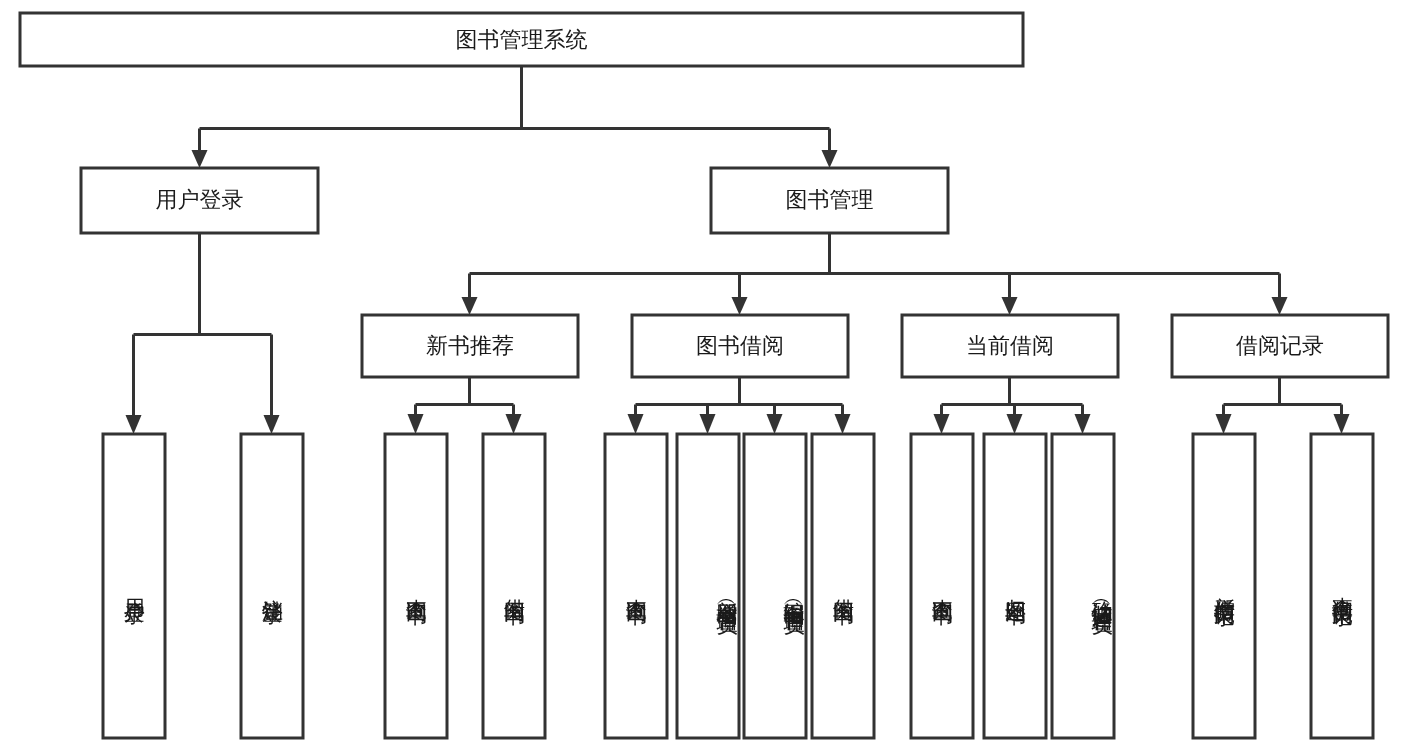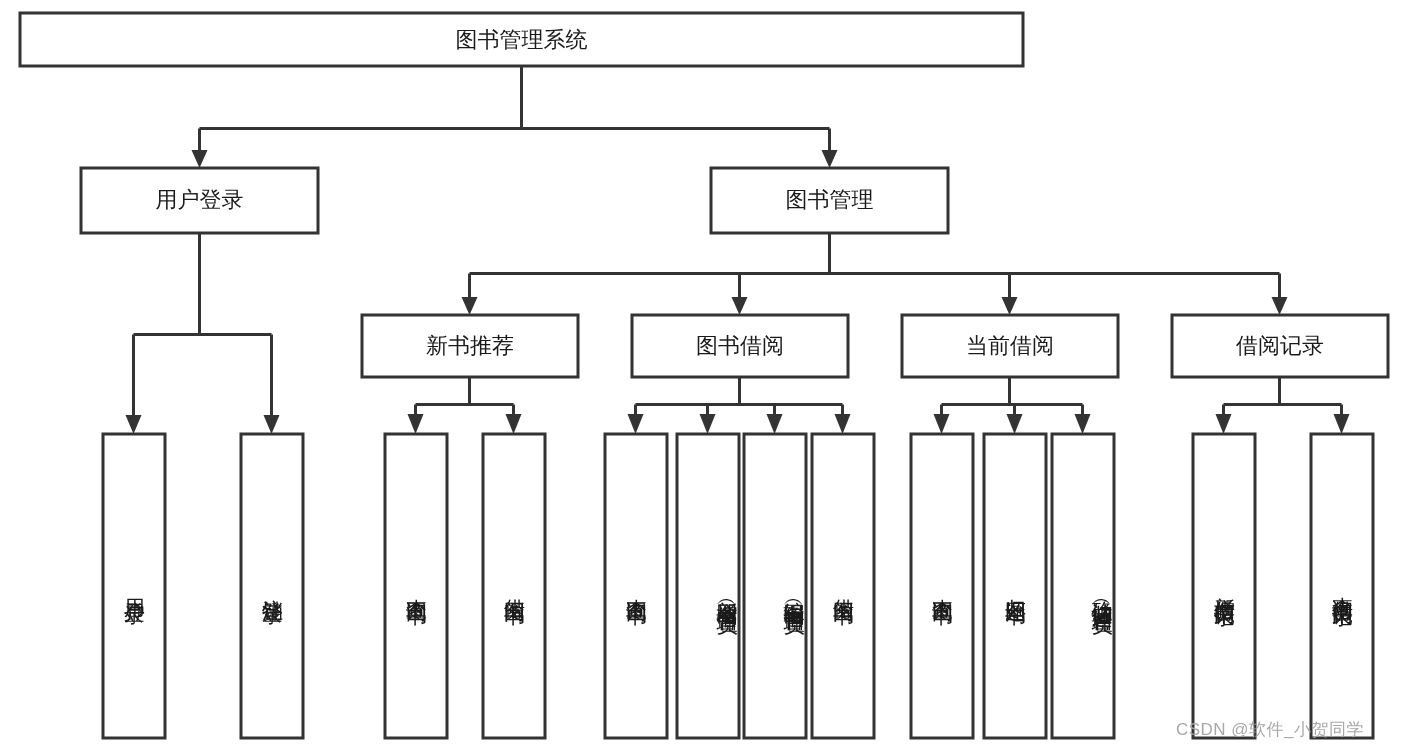--- a/index.html
+++ b/index.html
@@ -207,14 +207,13 @@
   <div class="leaf-label-wrap" style="left:605px;  top:434px; width:62px; height:304px;">查询图书</div>
   <div class="leaf-label-wrap" style="left:677px;  top:434px; width:62px; height:304px; align-items:flex-start; padding-top:14px; box-sizing:border-box;">新增图书（管理员）</div>
   <div class="leaf-label-wrap" style="left:744px;  top:434px; width:62px; height:304px; align-items:flex-start; padding-top:14px; box-sizing:border-box;">编辑图书（管理员）</div>
   <div class="leaf-label-wrap" style="left:812px;  top:434px; width:62px; height:304px;">借阅图书</div>
   <div class="leaf-label-wrap" style="left:911px;  top:434px; width:62px; height:304px;">查询图书</div>
   <div class="leaf-label-wrap" style="left:984px;  top:434px; width:62px; height:304px;">归还图书</div>
   <div class="leaf-label-wrap" style="left:1052px; top:434px; width:62px; height:304px; align-items:flex-start; padding-top:14px; box-sizing:border-box;">确认归还（管理员）</div>
   <div class="leaf-label-wrap" style="left:1193px; top:434px; width:62px; height:304px;">新增借阅记录</div>
   <div class="leaf-label-wrap" style="left:1311px; top:434px; width:62px; height:304px;">查询借阅记录</div>
 
-  <div class="watermark">CSDN @软件_小贺同学</div>
 </div>
 
 </body></html>

